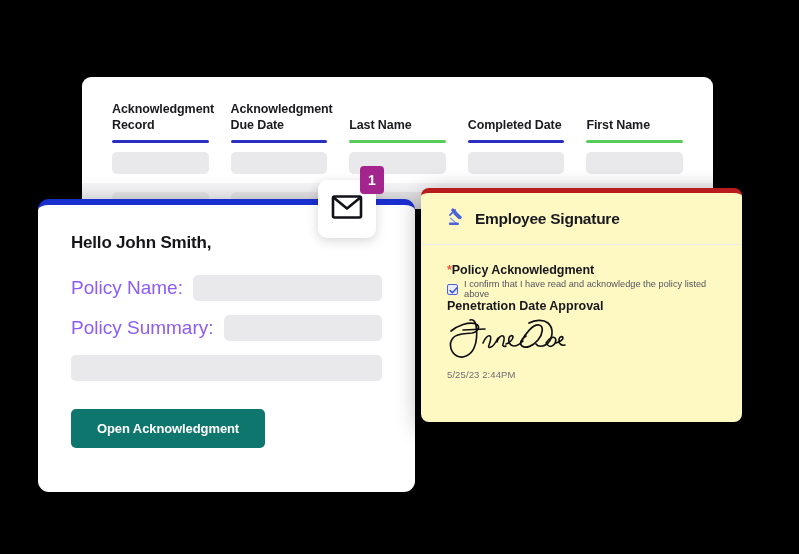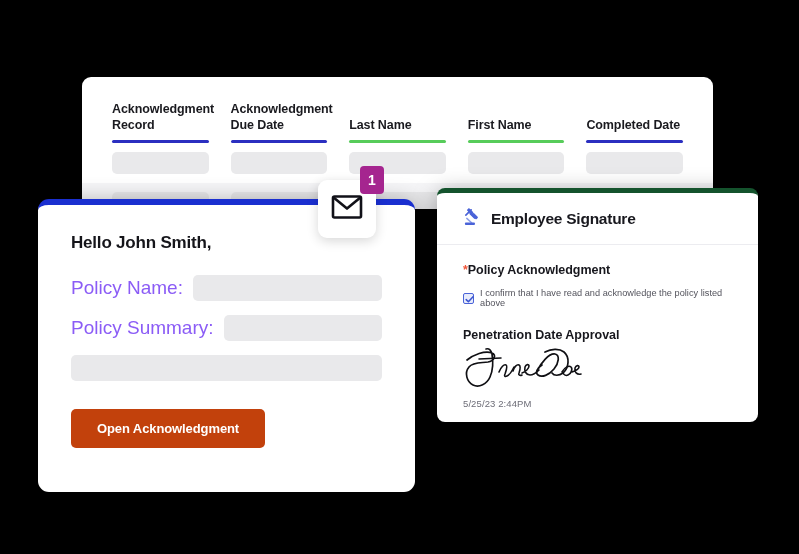--- a/index.html
+++ b/index.html
@@ -132,21 +132,21 @@
     height: 26px;
     background: #e9e9eb;
     border-radius: 5px;
   }
 
   .field-ph.full { flex: 1 1 100%; }
 
   .open-ack-btn {
     margin-top: 14px;
     display: inline-block;
-    background: #c2410c;
+    background: #0f766e;
     color: #ffffff;
     font-size: 13px;
     font-weight: 700;
     letter-spacing: -0.1px;
     border: none;
     border-radius: 5px;
     padding: 12px 26px;
     cursor: pointer;
     font-family: "Liberation Sans", sans-serif;
   }
@@ -187,27 +187,27 @@
     display: flex;
     align-items: center;
     justify-content: center;
     padding: 0 6px;
     z-index: 3;
   }
 
   
   .sig-card {
     position: absolute;
-    left: 437px;
+    left: 421px;
     top: 188px;
     width: 321px;
     height: 234px;
-    background: #ffffff;
+    background: #fef9c3;
     border-radius: 8px;
-    border-top: 5px solid #14532d;
+    border-top: 5px solid #b91c1c;
     overflow: hidden;
     box-shadow: 0 6px 24px rgba(0,0,0,0.40);
   }
 
   .sig-header {
     display: flex;
     align-items: center;
     gap: 9px;
     padding: 14px 22px 14px 26px;
     border-bottom: 1px solid #ececf0;
@@ -220,30 +220,29 @@
     letter-spacing: -0.25px;
   }
 
   .sig-body { padding: 18px 26px 0 26px; }
 
   .sig-section-title {
     font-size: 12.5px;
     font-weight: 700;
     color: #17171d;
     letter-spacing: -0.05px;
-    margin-bottom: 11px;
+    margin-bottom: 2px;
   }
 
   .req-star { color: #f0563a; font-weight: 700; }
 
   .confirm-row {
     display: flex;
     align-items: center;
     gap: 6px;
-    margin-bottom: 20px;
   }
 
   .chk {
     width: 11px;
     height: 11px;
     border: 1px solid #4a63d8;
     border-radius: 2px;
     background: #e7ebfb;
     position: relative;
     flex: 0 0 auto;
@@ -294,27 +293,27 @@
 Due Date</div>
           <div class="th-rule navy"></div>
         </div>
 
         <div class="th">
           <div class="th-label">Last Name</div>
           <div class="th-rule green"></div>
         </div>
 
         <div class="th">
+          <div class="th-label">Completed Date</div>
+          <div class="th-rule navy"></div>
+        </div>
+
+        <div class="th">
           <div class="th-label">First Name</div>
           <div class="th-rule green"></div>
-        </div>
-
-        <div class="th">
-          <div class="th-label">Completed Date</div>
-          <div class="th-rule navy"></div>
         </div>
 
       </div>
 
       <div class="trow">
         <div class="cell-ph"></div>
         <div class="cell-ph"></div>
         <div class="cell-ph"></div>
         <div class="cell-ph"></div>
         <div class="cell-ph"></div>

